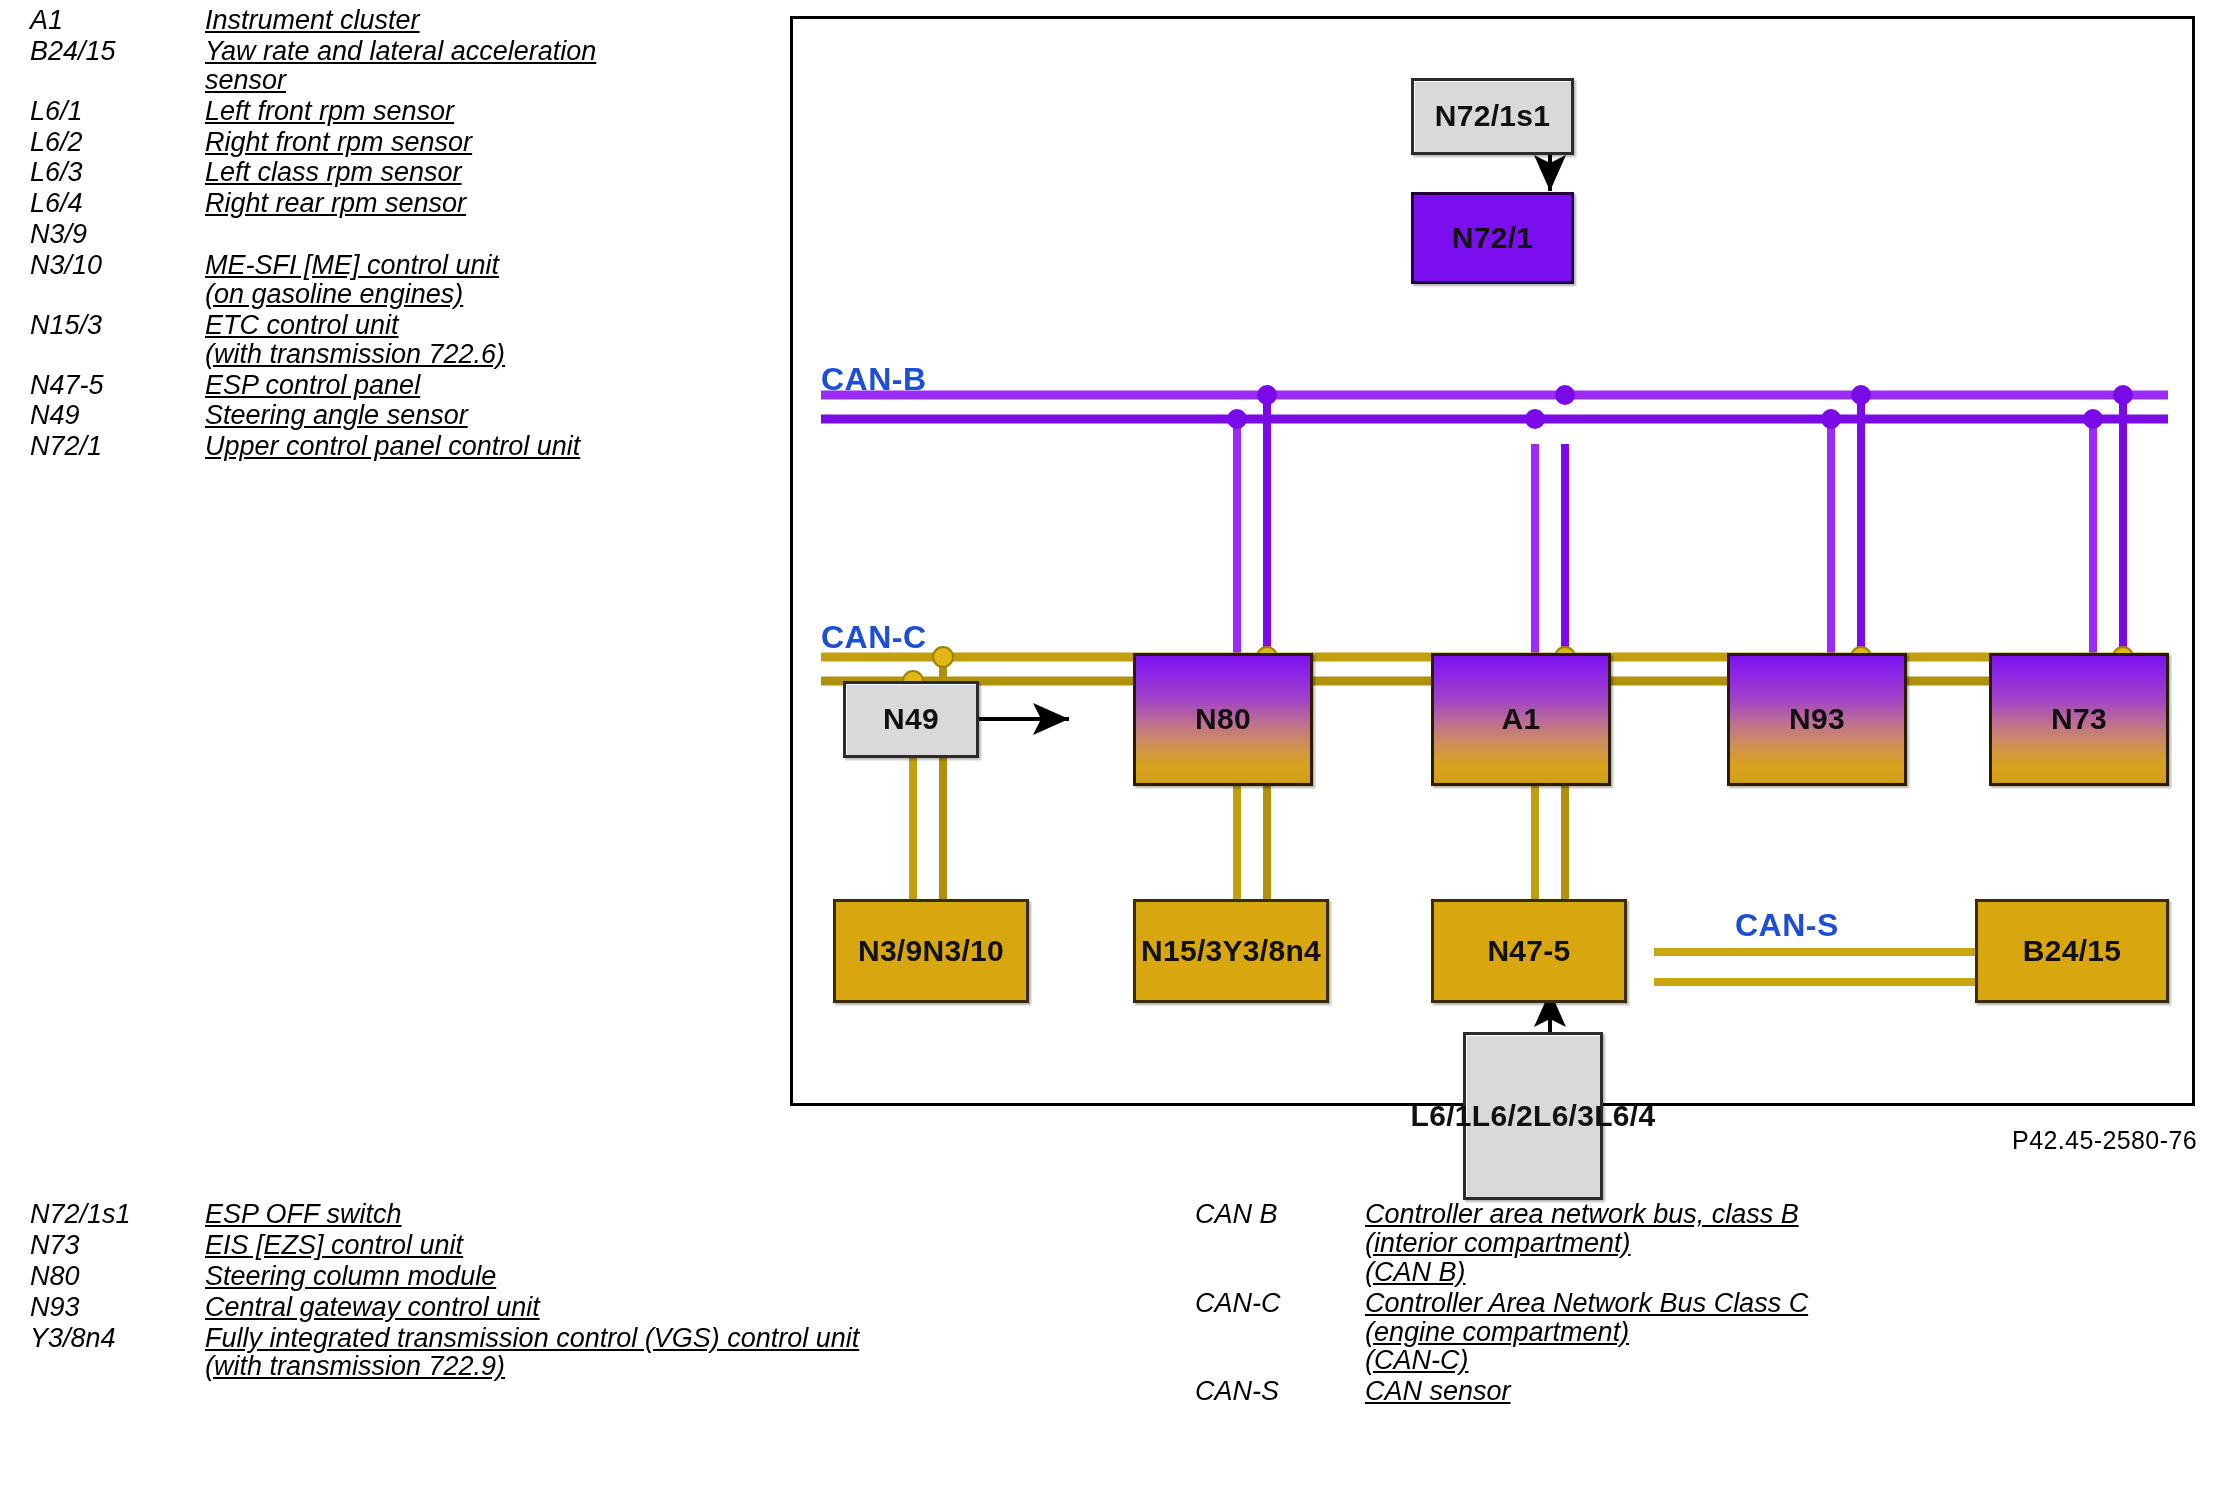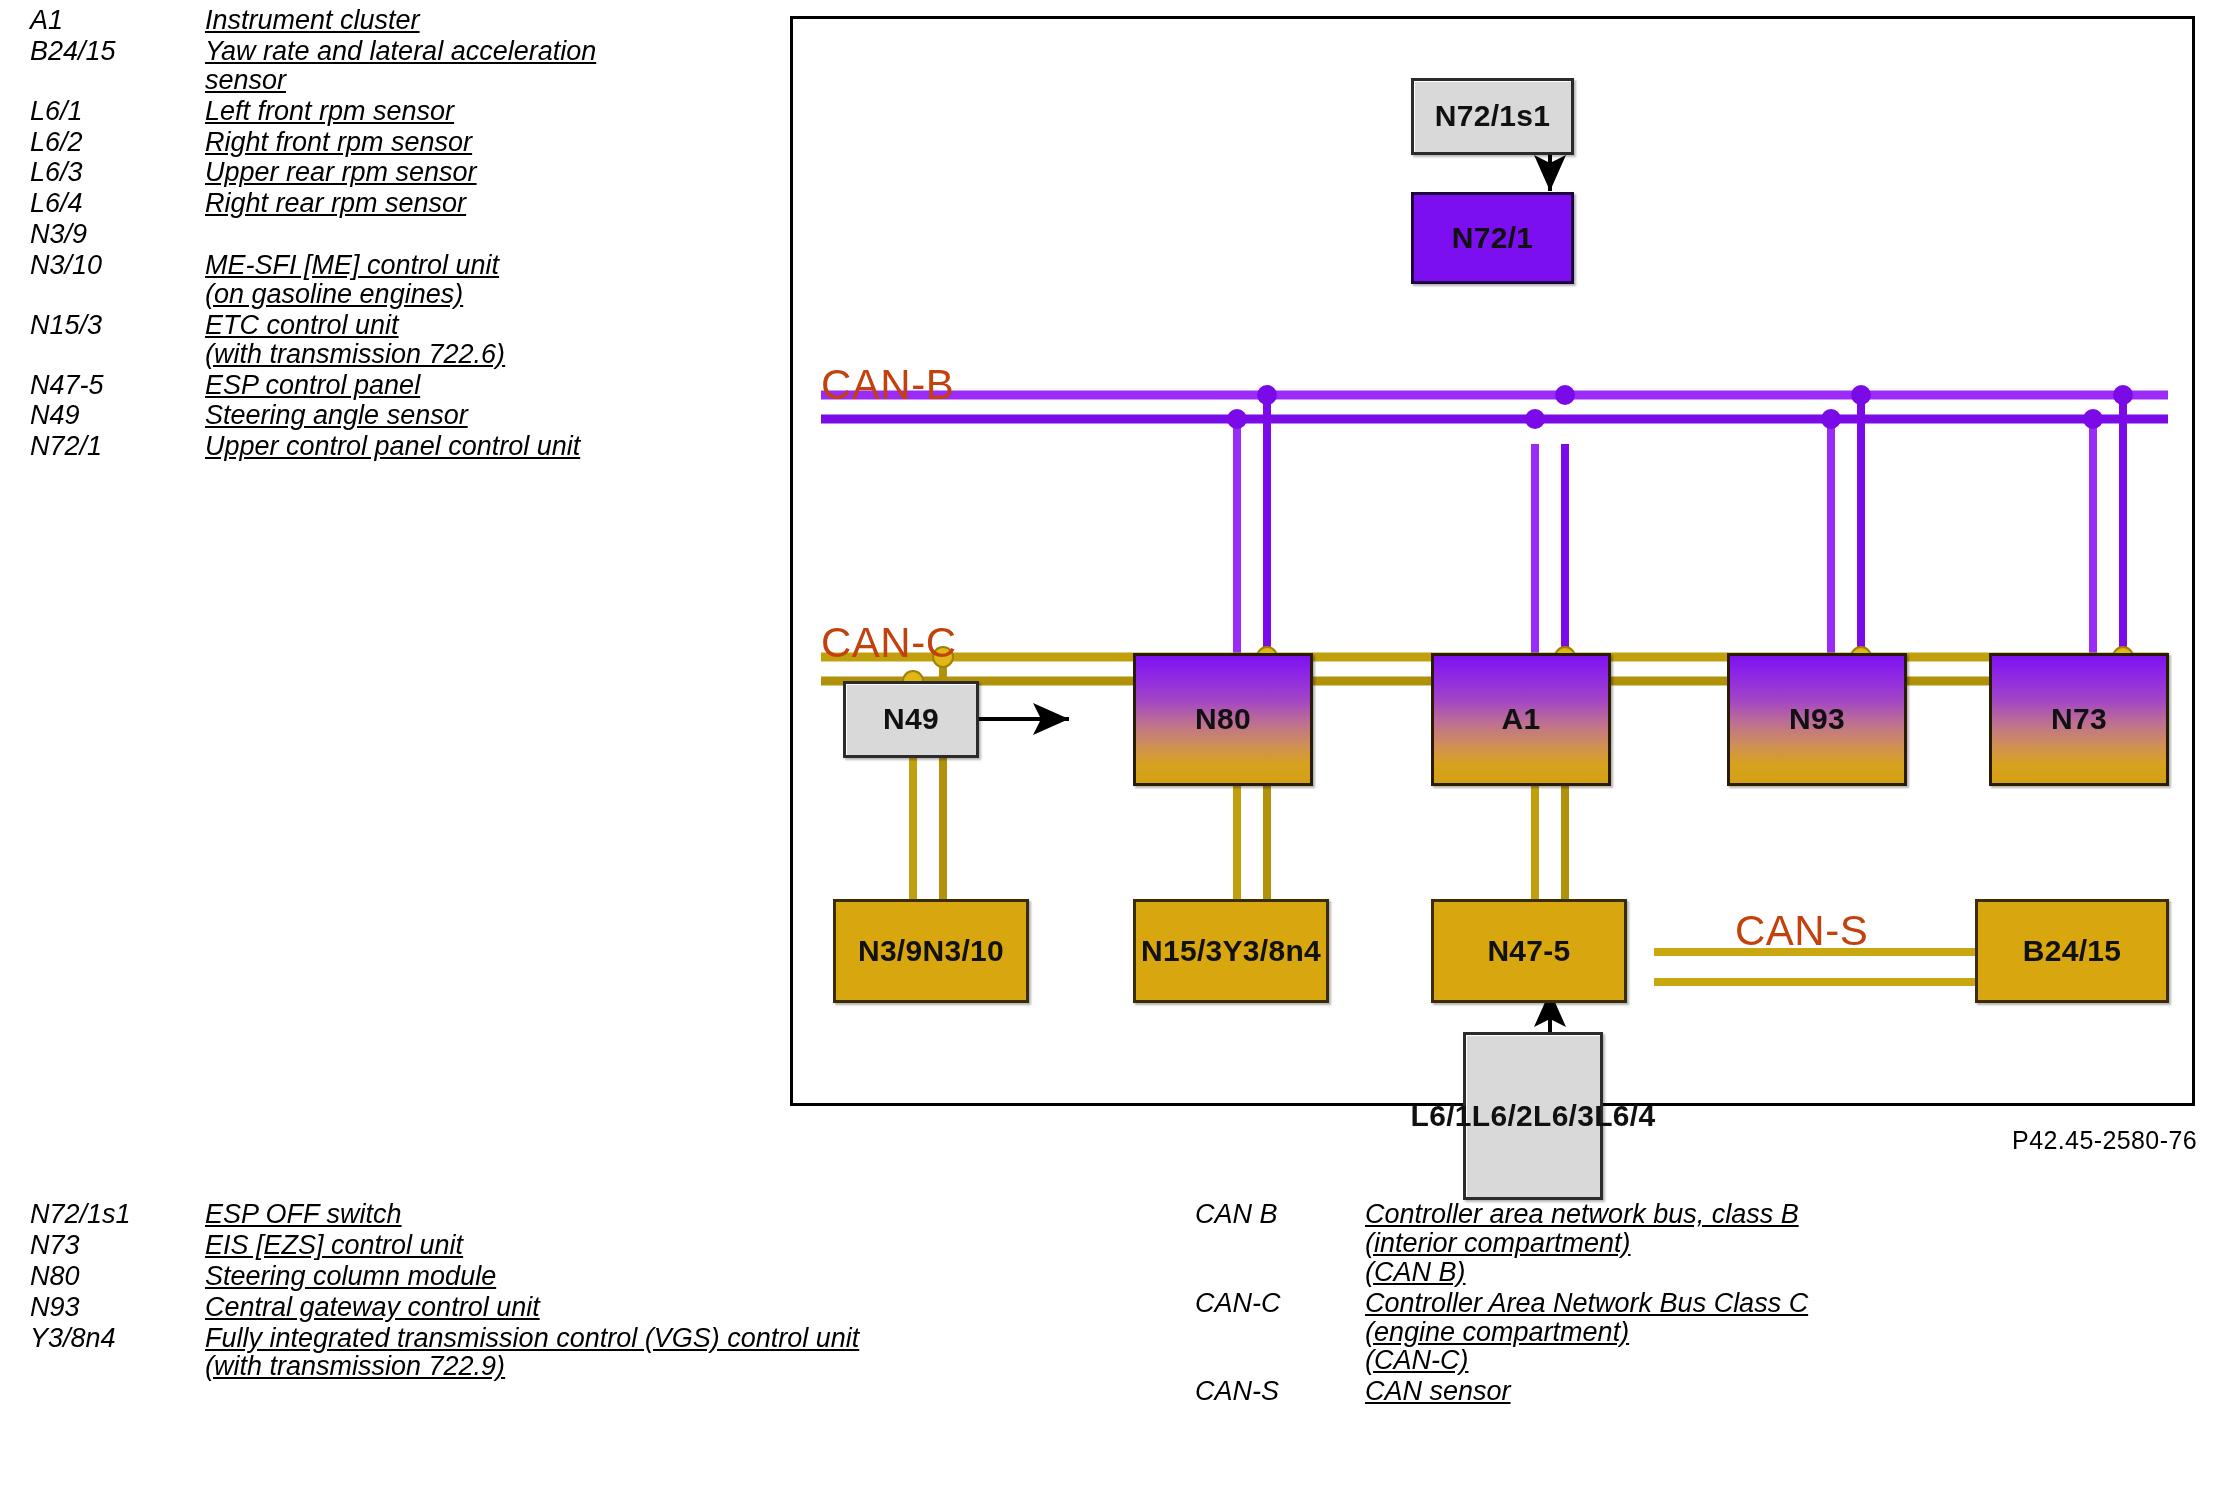--- a/index.html
+++ b/index.html
@@ -64,21 +64,21 @@
        #bd6e95 52%, #cf8f58 70%, #d7a21c 86%, #d2a017 100%);
     border:3px solid #2a1b05;
     box-shadow:2px 2px 2px rgba(0,0,0,.3);
   }
   .node.gold{
     background:#d8a60e;
     border:3px solid #3a2c05;
     box-shadow:2px 2px 2px rgba(0,0,0,.3);
   }
   .bus-label{
-    position:absolute;font-weight:normal;font-size:42px;color:#c2410c;
+    position:absolute;font-weight:bold;font-size:32px;color:#1d4ed8;
     letter-spacing:.5px;z-index:6;
   }
 </style>
 </head>
 <body>
 
 <div class="legend" id="legend-top-left">
     <div class="row">
       <div class="k">A1</div>
       <div class="d">Instrument cluster</div>
@@ -91,21 +91,21 @@
     <div class="row">
       <div class="k">L6/1</div>
       <div class="d">Left front rpm sensor</div>
     </div>
     <div class="row">
       <div class="k">L6/2</div>
       <div class="d">Right front rpm sensor</div>
     </div>
     <div class="row">
       <div class="k">L6/3</div>
-      <div class="d">Upper rear rpm sensor</div>
+      <div class="d">Left class rpm sensor</div>
     </div>
     <div class="row">
       <div class="k">L6/4</div>
       <div class="d">Right rear rpm sensor</div>
     </div>
     <div class="row">
       <div class="k">N3/9</div>
     </div>
     <div class="row">
       <div class="k">N3/10</div>

